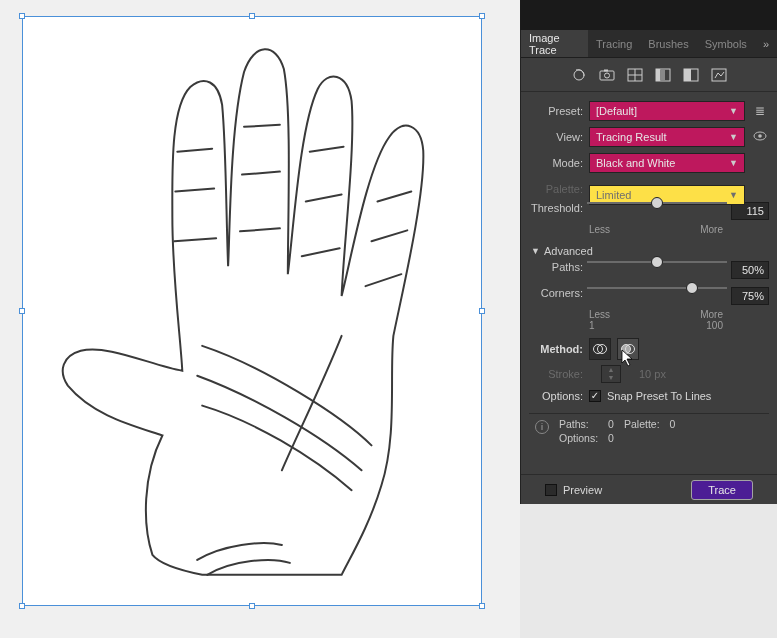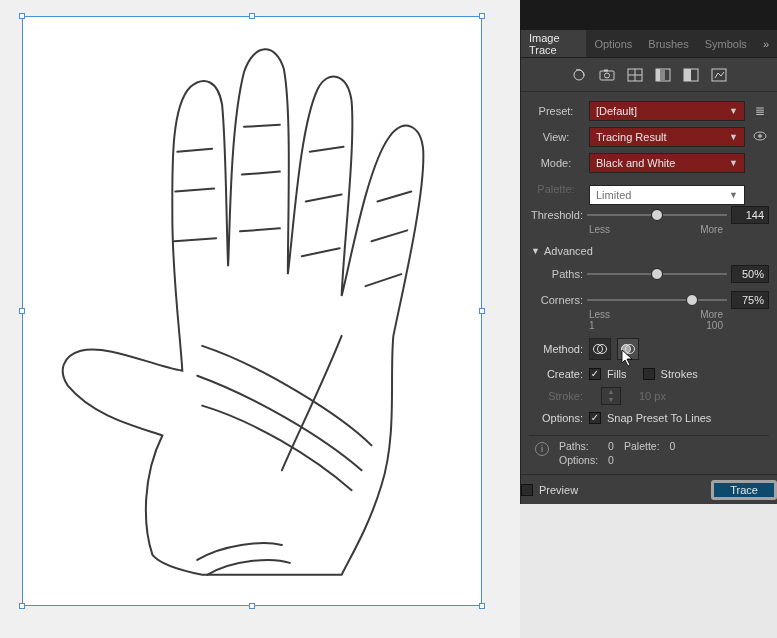--- a/index.html
+++ b/index.html
@@ -53,51 +53,51 @@
 
   .panel-iconrow {
     display: flex; gap: 10px; align-items: center; justify-content: center;
     height: 34px; border-bottom: 1px solid #2b2b2b;
   }
   .panel-iconrow .ic { width: 18px; height: 16px; display: inline-flex; align-items: center; justify-content: center; color:#ccc; }
   .ic svg { width: 16px; height: 14px; }
 
   .form { padding: 6px 8px 8px 8px; }
   .row { display: flex; align-items: center; height: 26px; gap: 6px; }
-  .row .lbl { width: 54px; text-align: center; color: #c8c8c8; }
+  .row .lbl { width: 54px; text-align: right; color: #c8c8c8; }
   .row .lbl.dim { color: #656565; }
   .select {
-    flex: 1; height: 20px; background: #7f1d1d; border: 1px solid #232323;
+    flex: 1; height: 20px; background: #be185d; border: 1px solid #232323;
     display: flex; align-items: center; padding: 0 6px; color: #e6e6e6;
     position: relative;
   }
-  .select.dim { background: #ffffff; color: #6f6f6f; margin-top: 12px; }
+  .select.dim { background: #fde047; color: #6f6f6f; margin-top: 12px; }
   .select .chev { margin-left: auto; font-size: 9px; color: #ccc; }
   .row .side-ic { width: 18px; text-align: center; color: #bdbdbd; font-size: 12px; }
 
-  .slider-row { display: flex; align-items: center; height: 26px; gap: 2px; }
+  .slider-row { display: flex; height: 26px; gap: 2px; }
   .slider-row .lbl { width: 54px; text-align: right; color: #c8c8c8; }
   .slider-track {
     flex: 1; height: 2px; background: #6b6b6b; position: relative; margin: 0 2px;
   }
   .slider-thumb {
     position: absolute; top: -5px; width: 12px; height: 12px;
     background: #d4d4d4; border: 1px solid #222; border-radius: 50%;
     transform: translateX(-50%);
   }
   .slider-val {
     width: 38px; height: 18px; background: #2b2b2b; border: 1px solid #1b1b1b;
     color: #e4e4e4; text-align: right; padding-right: 4px; line-height: 16px;
   }
   .slider-lohi { display: flex; justify-content: space-between; font-size: 10px; color: #9e9e9e; padding-left: 60px; padding-right: 46px; margin-top: -4px; margin-bottom: 4px; }
 
   .advanced-hdr { display:flex; align-items:center; gap:4px; color:#cfcfcf; padding: 6px 2px 4px 2px; }
   .tri { font-size: 9px; display:inline-block; }
 
-  .method-row { display:flex; align-items:center; height:28px; gap:6px; }
+  .method-row { display:flex; align-items:center; height:28px; gap:6px;font-weight:bold; }
   .method-row .lbl { width: 54px; text-align:right; }
   .method-btn {
     width: 22px; height: 22px; background: #4d4d4d; display:flex; align-items:center; justify-content:center;
     border: 1px solid #222;
   }
   .method-btn.active { background:#2e2e2e; }
   .method-btn svg { width:14px; height:14px; }
   .cursor-arrow { position:absolute; width:14px; height:18px; pointer-events:none; }
 
   .chk-row { display:flex; align-items:center; height:22px; gap:6px; }
@@ -111,26 +111,26 @@
   .spin { width:20px; height:18px; background:#3a3a3a; border:1px solid #222; display:flex; flex-direction:column; }
   .spin div { flex:1; text-align:center; font-size:7px; line-height:8px; color:#6c6c6c; }
   .stroke-val { color:#6c6c6c; }
 
   .info-row { display:flex; gap:10px; align-items:flex-start; padding: 4px 6px; border-top: 1px solid #2b2b2b; margin-top: 6px;}
   .info-ic { width:14px; height:14px; border:1px solid #888; border-radius:50%; display:flex; align-items:center; justify-content:center; font-size:9px; color:#aaa; margin-top:2px;}
   .info-grid { display:grid; grid-template-columns: auto auto auto auto; gap: 2px 10px; font-size:10.5px; color:#c8c8c8; }
 
   .panel-footer {
     position:absolute; bottom:0; left:0; right:0; height:30px;
-    display:flex; align-items:center; padding: 0 0;
+    display:flex; align-items:center; padding: 0 24px;
     border-top: 1px solid #2b2b2b; background:#3e3e3e;
   }
   .trace-btn {
-    margin-left:auto; height:20px; padding: 0 16px; background:#0c4a6e;
-    border:3px solid #a3a3a3; color:#e6e6e6; display:flex; align-items:center;
+    margin-left:auto; height:20px; padding: 0 16px; background:#4c1d95;
+    border:1px solid #a3a3a3; color:#e6e6e6; display:flex; align-items:center;
     border-radius:3px;
   }
 </style>
 </head>
 <body>
 
 <div class="canvas">
   <div class="artwork">
     
     <svg viewBox="0 0 460 590">
@@ -191,21 +191,21 @@
     <div class="handle h-se"></div>
   </div>
 </div>
 
 <div class="panel-top-strip"></div>
 
 <div class="panel">
 
   <div class="panel-tabs">
     <div class="panel-tab active">Image Trace</div>
-    <div class="panel-tab">Options</div>
+    <div class="panel-tab">Tracing</div>
     <div class="panel-tab">Brushes</div>
     <div class="panel-tab">Symbols</div>
     <div class="panel-tabs-more">»</div>
   </div>
 
   <div class="panel-iconrow">
     <span class="ic">
         <svg viewBox="0 0 16 14">
           <circle cx="8" cy="7" r="5" fill="none" stroke="#ccc"></circle>
           <path d="M5 2 A6 6 0 0 1 13 8" fill="none" stroke="#ccc"></path>
@@ -287,21 +287,21 @@
         <span class="chev" style="color:#6f6f6f">▼</span>
       </div>
       <span class="side-ic"></span>
     </div>
 
     <div class="slider-row">
       <span class="lbl">Threshold:</span>
       <div class="slider-track">
         <div class="slider-thumb" style="left:50%"></div>
       </div>
-      <div class="slider-val">144</div>
+      <div class="slider-val">115</div>
     </div>
     <div class="slider-lohi">
       <span>Less</span>
       <span>More</span>
     </div>
 
     <div class="advanced-hdr">
       <span class="tri">▼</span>
       <span>Advanced</span>
     </div>
@@ -344,28 +344,20 @@
             <circle cx="5" cy="7" r="4.5" fill="#aaa" stroke="#ddd"></circle>
             <circle cx="9" cy="7" r="4.5" fill="none" stroke="#ddd"></circle>
           </svg>
       </div>
 
       <svg class="cursor-arrow" style="left:92px; top:14px" viewBox="0 0 14 18">
         <path d="M1 1 L1 14 L4 11 L7 17 L9 16 L6 10 L11 10 Z" fill="#fff" stroke="#000" stroke-width="0.8"></path>
       </svg>
     </div>
 
-    <div class="chk-row">
-      <span class="lbl">Create:</span>
-      <span class="chk checked"></span>
-      <span class="chk-lbl">Fills</span>
-      <span style="width:4px"></span>
-      <span class="chk"></span>
-      <span class="chk-lbl">Strokes</span>
-    </div>
 
     <div class="stroke-row">
       <span class="lbl">Stroke:</span>
       <div class="spin">
           <div>▲</div>
           <div>▼</div>
         </div>
       <span class="stroke-val">10 px</span>
     </div>
 

